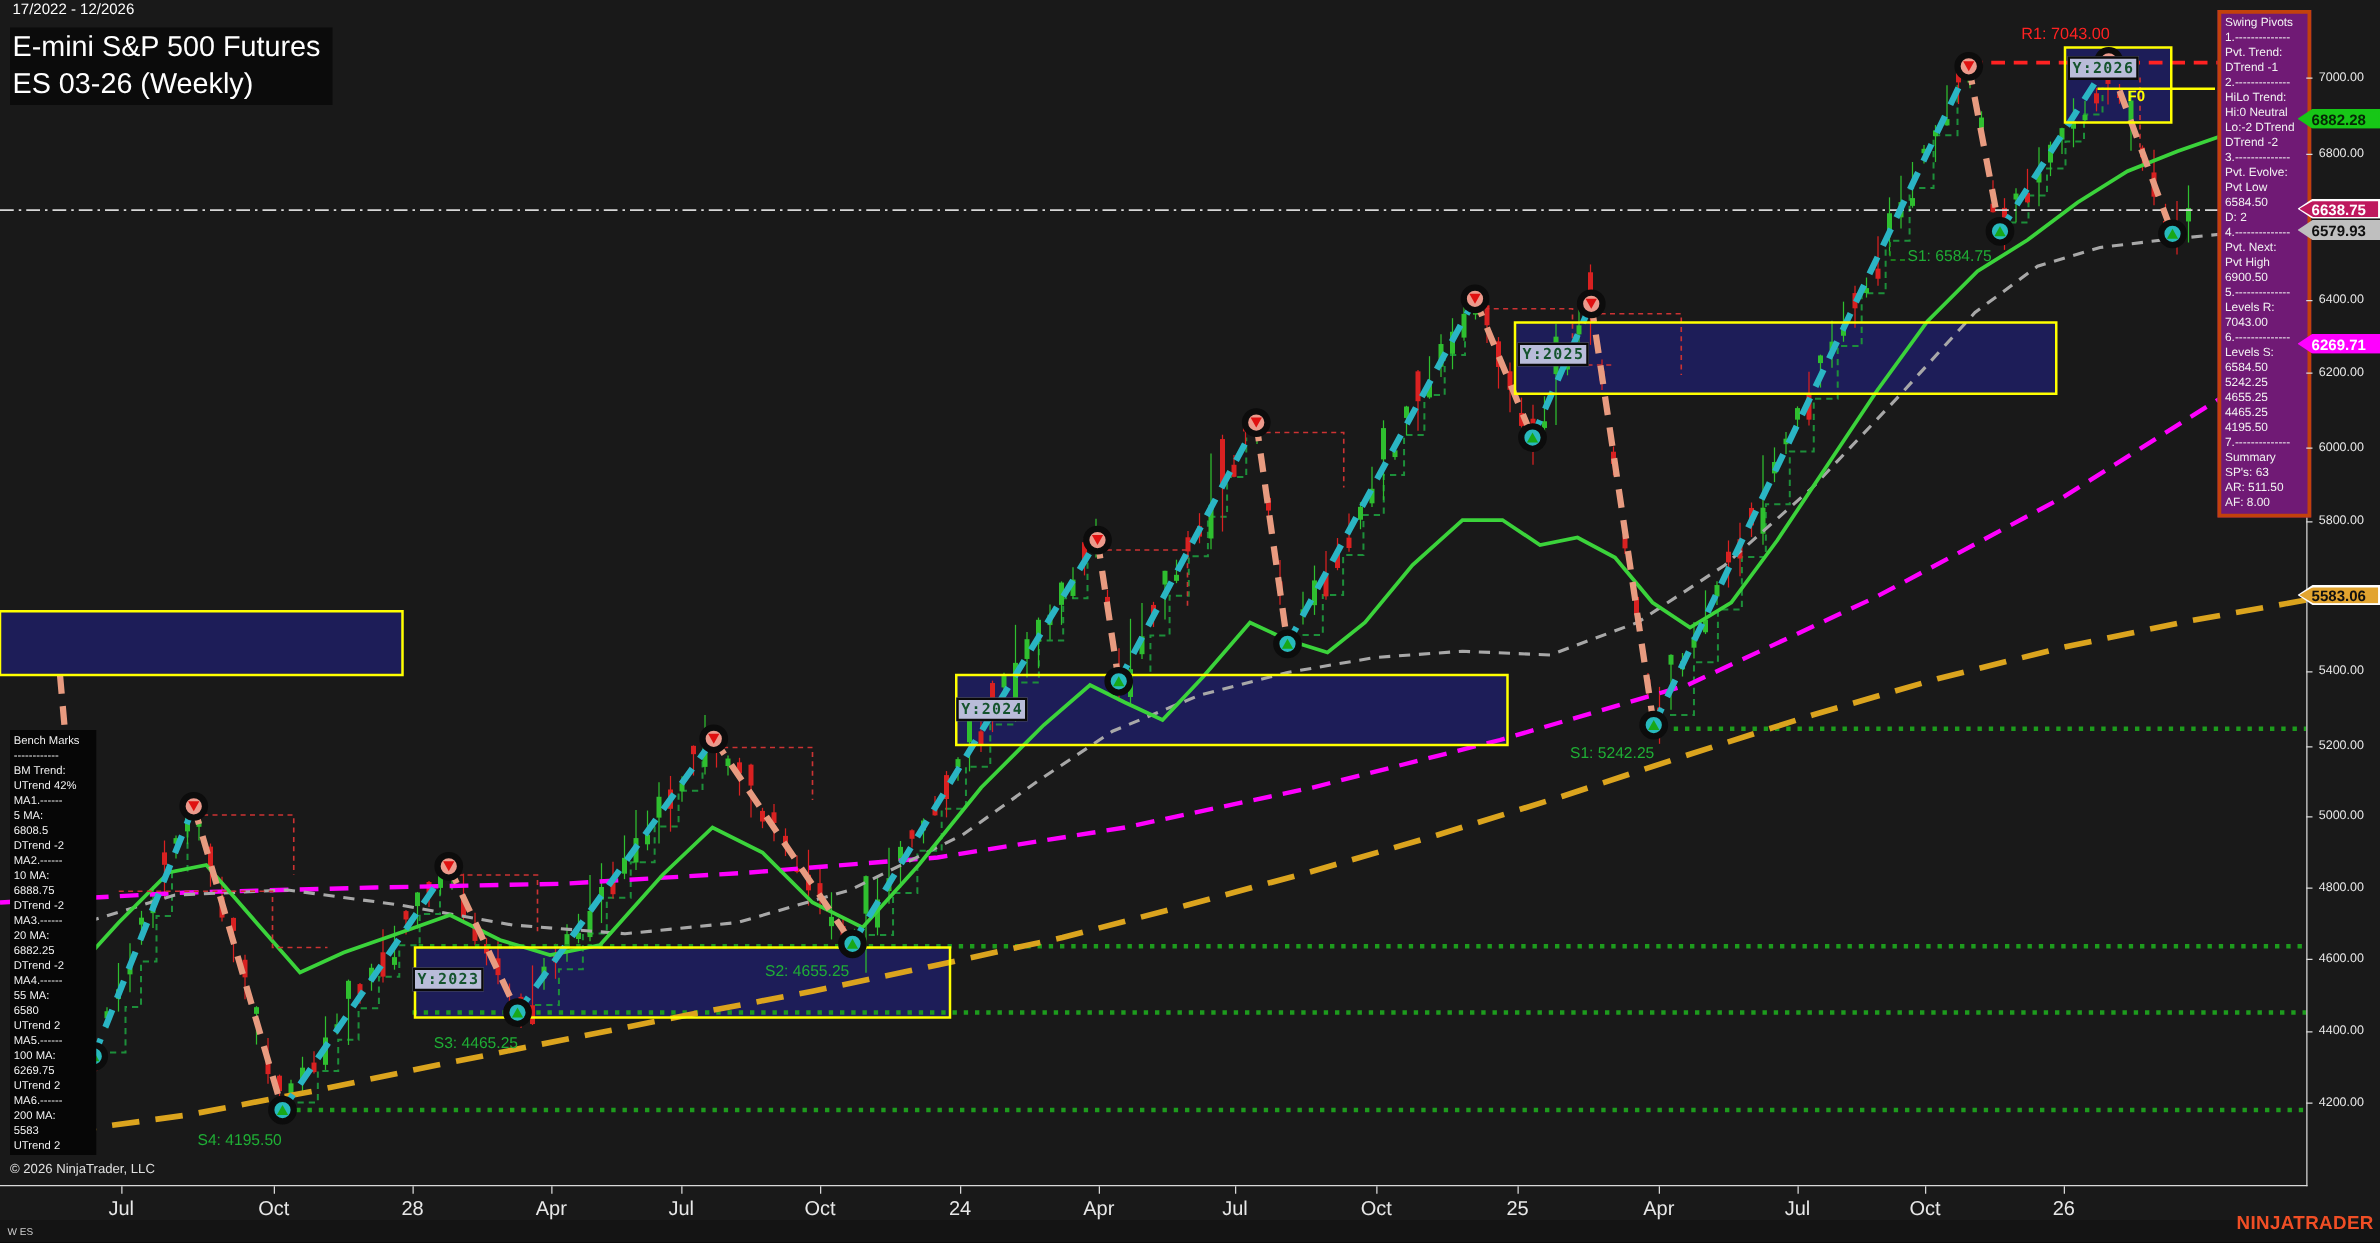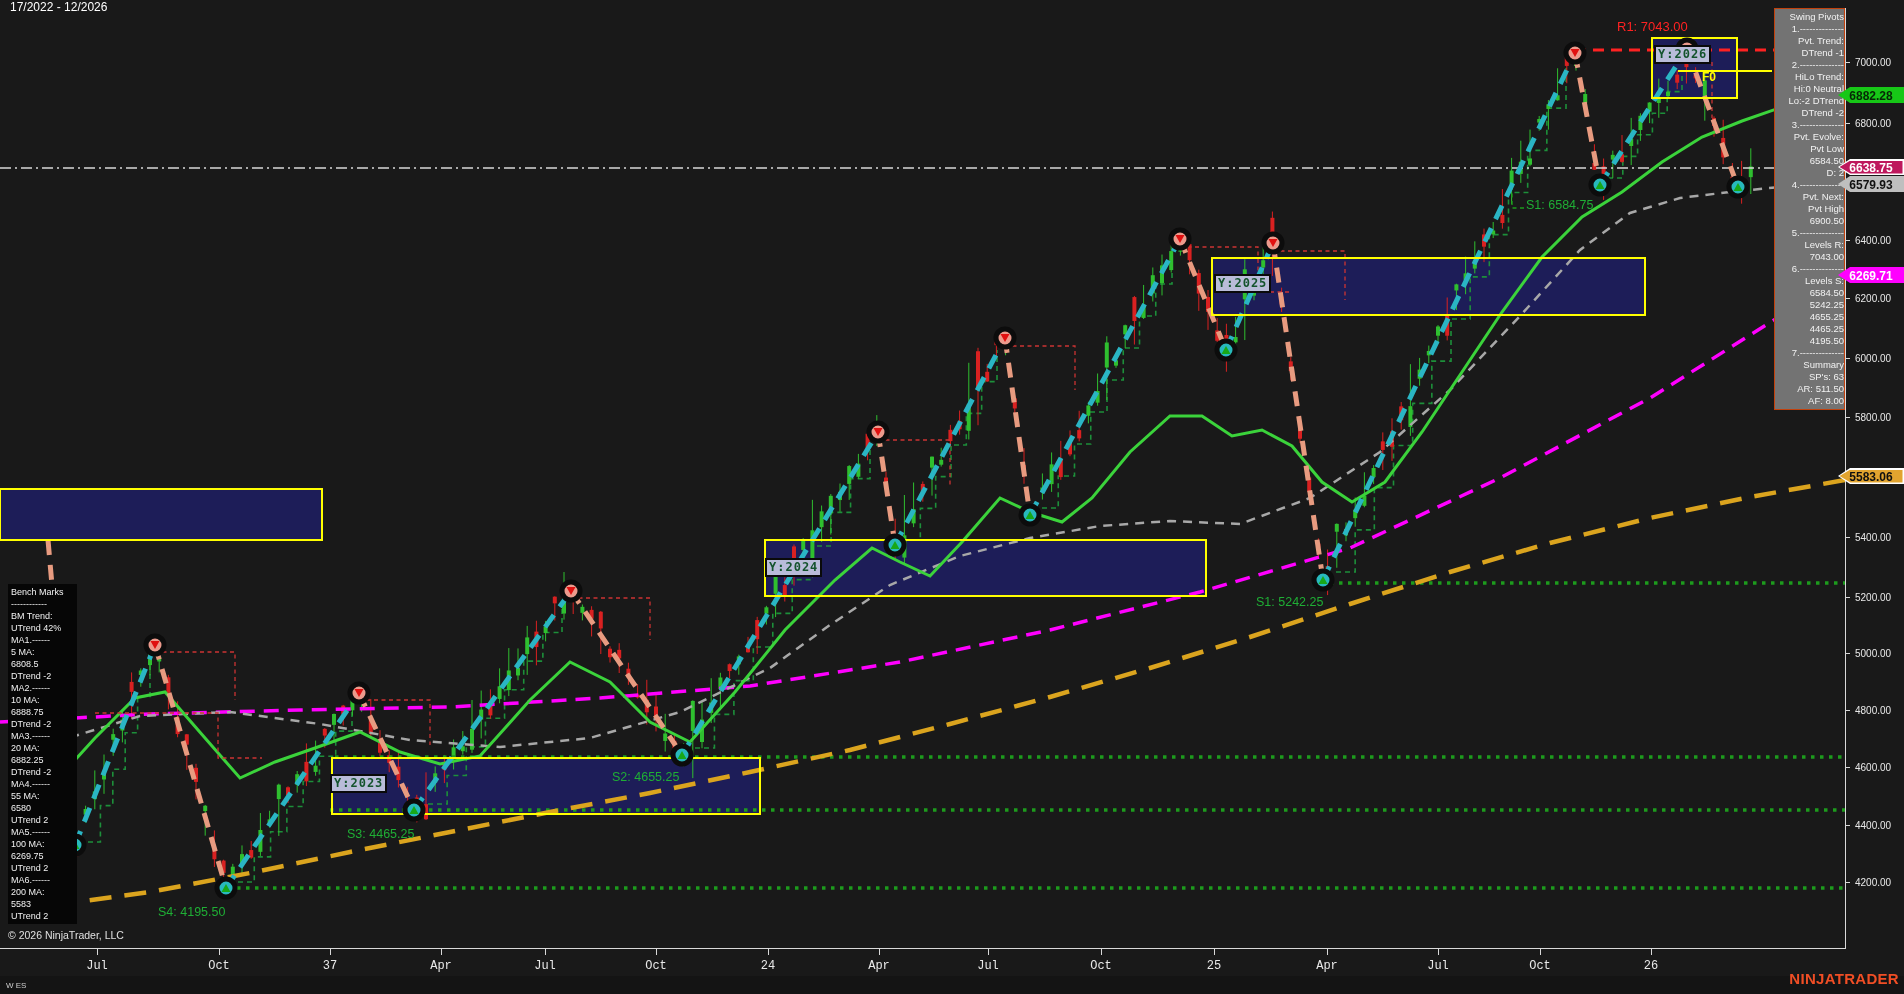--- a/index.html
+++ b/index.html
@@ -2,38 +2,38 @@
 <html><head>
 <meta charset="utf-8">
 <style>
   html,body{margin:0;padding:0;background:#000;}
   .screen{position:relative;width:1904px;height:994px;background:#191919;overflow:hidden;
           font-family:"Liberation Sans",sans-serif;}
   #chart-svg{position:absolute;left:0;top:0;}
   .date-range{position:absolute;left:10px;top:0;color:#fff;font-size:12px;}
   .title-box{position:absolute;left:8px;top:22px;background:#0b0b0b;color:#fff;
              font-size:23px;line-height:29px;padding:1px 10px 3px 2px;}
-  .swing-panel{position:absolute;left:1774px;top:8px;width:66px;background:#737373;
+  .swing-panel{position:absolute;left:1774px;top:8px;width:66px;background:#701a75;
                color:#f2f2f2;font-size:9.5px;line-height:12px;padding:2px 0 2px 3px;
-               border:1px solid #c2410c;text-align:right;}
+               border:3px solid #c2410c;}
   .swing-panel div,.bench-panel div{white-space:nowrap;}
   .bench-panel{position:absolute;left:8px;top:584px;width:66px;background:#060606;
                color:#f2f2f2;font-size:9px;line-height:12px;padding:2px 0 2px 3px;}
   .axis-vline{position:absolute;left:1845px;top:8px;width:0;height:941px;border-left:1px solid #d9d9d9;}
   .price-axis{position:absolute;left:1845px;top:0;width:59px;height:948px;}
   .price-tick{position:absolute;left:0;width:5px;height:1px;background:#d9d9d9;}
   .price-label{position:absolute;left:10px;color:#e8e8e8;font-size:10px;transform:translateY(-50%);}
   .price-tag{position:absolute;left:-7px;width:66px;height:16px;
              clip-path:polygon(0 50%,12px 0,100% 0,100% 100%,12px 100%);}
   .price-tag-inner{position:absolute;left:1.5px;top:1.5px;right:1.5px;bottom:1.5px;
              clip-path:polygon(0 50%,11px 0,100% 0,100% 100%,11px 100%);
              font-size:12px;font-weight:700;text-align:center;line-height:14px;}
   .time-axis{position:absolute;left:0;top:948px;width:1846px;height:32px;border-top:1px solid #d9d9d9;}
   .time-tick{position:absolute;top:0;width:1px;height:6px;background:#d9d9d9;}
-  .time-label{position:absolute;top:10px;transform:translateX(-50%);color:#e8e8e8;font-size:12px;font-family:Liberation Mono, monospace;}
+  .time-label{position:absolute;top:10px;transform:translateX(-50%);color:#e8e8e8;font-size:16px;}
   .copyright{position:absolute;left:8px;top:929px;color:#e0e0e0;font-size:10.5px;}
   .bottom-strip{position:absolute;left:0;top:976px;width:1904px;height:18px;background:#141414;}
   .symbol-tab{position:absolute;left:6px;top:981px;color:#cfcfcf;font-size:8px;}
   .brand{position:absolute;right:5px;top:970px;color:#f04e25;font-size:15px;font-weight:800;letter-spacing:.3px;margin-left:21px;}
   .chip{position:absolute;background:#b9bcd9;border:2px solid #0a0a0a;color:#14532d;
         font-family:"DejaVu Sans Mono",monospace;font-size:12px;font-weight:700;
         padding:0 2px;letter-spacing:1px;line-height:15px;}
 </style>
 </head>
 <body>
@@ -512,20 +512,24 @@
       <text x="347" y="838" fill="#1fae35" font-size="12.5" font-family="Liberation Sans, sans-serif">S3: 4465.25</text>
       <text x="158" y="916" fill="#1fae35" font-size="12.5" font-family="Liberation Sans, sans-serif">S4: 4195.50</text>
       <text x="1617" y="31" fill="#ff2222" font-size="13" font-family="Liberation Sans, sans-serif">R1: 7043.00</text>
       <text x="1702" y="81" fill="#ffff00" font-size="12" font-family="Liberation Sans, sans-serif" font-weight="bold">F0</text>
     </svg>
 
   <div class="axis-vline"></div>
 
   <div class="date-range">17/2022 - 12/2026</div>
 
+  <div class="title-box">
+    <div>E-mini S&amp;P 500 Futures</div>
+    <div>ES 03-26 (Weekly)</div>
+  </div>
 
   <div class="swing-panel" id="swing-panel">
       <div>Swing Pivots</div>
       <div>1.--------------</div>
       <div>Pvt. Trend:</div>
       <div>DTrend -1</div>
       <div>2.--------------</div>
       <div>HiLo Trend:</div>
       <div>Hi:0 Neutral</div>
       <div>Lo:-2 DTrend</div>
@@ -628,21 +632,21 @@
       <div class="price-tag" style="top: 468px; background: #ffffff;">
         <div class="price-tag-inner" style="background: rgb(226, 164, 47); color: rgb(16, 16, 16);">5583.06</div>
       </div>
     </div>
   <div class="time-axis" id="time-axis">
       <div class="time-tick" style="left: 97px;"></div>
       <div class="time-label" style="left: 97px;">Jul</div>
       <div class="time-tick" style="left: 219px;"></div>
       <div class="time-label" style="left: 219px;">Oct</div>
       <div class="time-tick" style="left: 330px;"></div>
-      <div class="time-label" style="left: 330px;">37</div>
+      <div class="time-label" style="left: 330px;">28</div>
       <div class="time-tick" style="left: 441px;"></div>
       <div class="time-label" style="left: 441px;">Apr</div>
       <div class="time-tick" style="left: 545px;"></div>
       <div class="time-label" style="left: 545px;">Jul</div>
       <div class="time-tick" style="left: 656px;"></div>
       <div class="time-label" style="left: 656px;">Oct</div>
       <div class="time-tick" style="left: 768px;"></div>
       <div class="time-label" style="left: 768px;">24</div>
       <div class="time-tick" style="left: 879px;"></div>
       <div class="time-label" style="left: 879px;">Apr</div>

